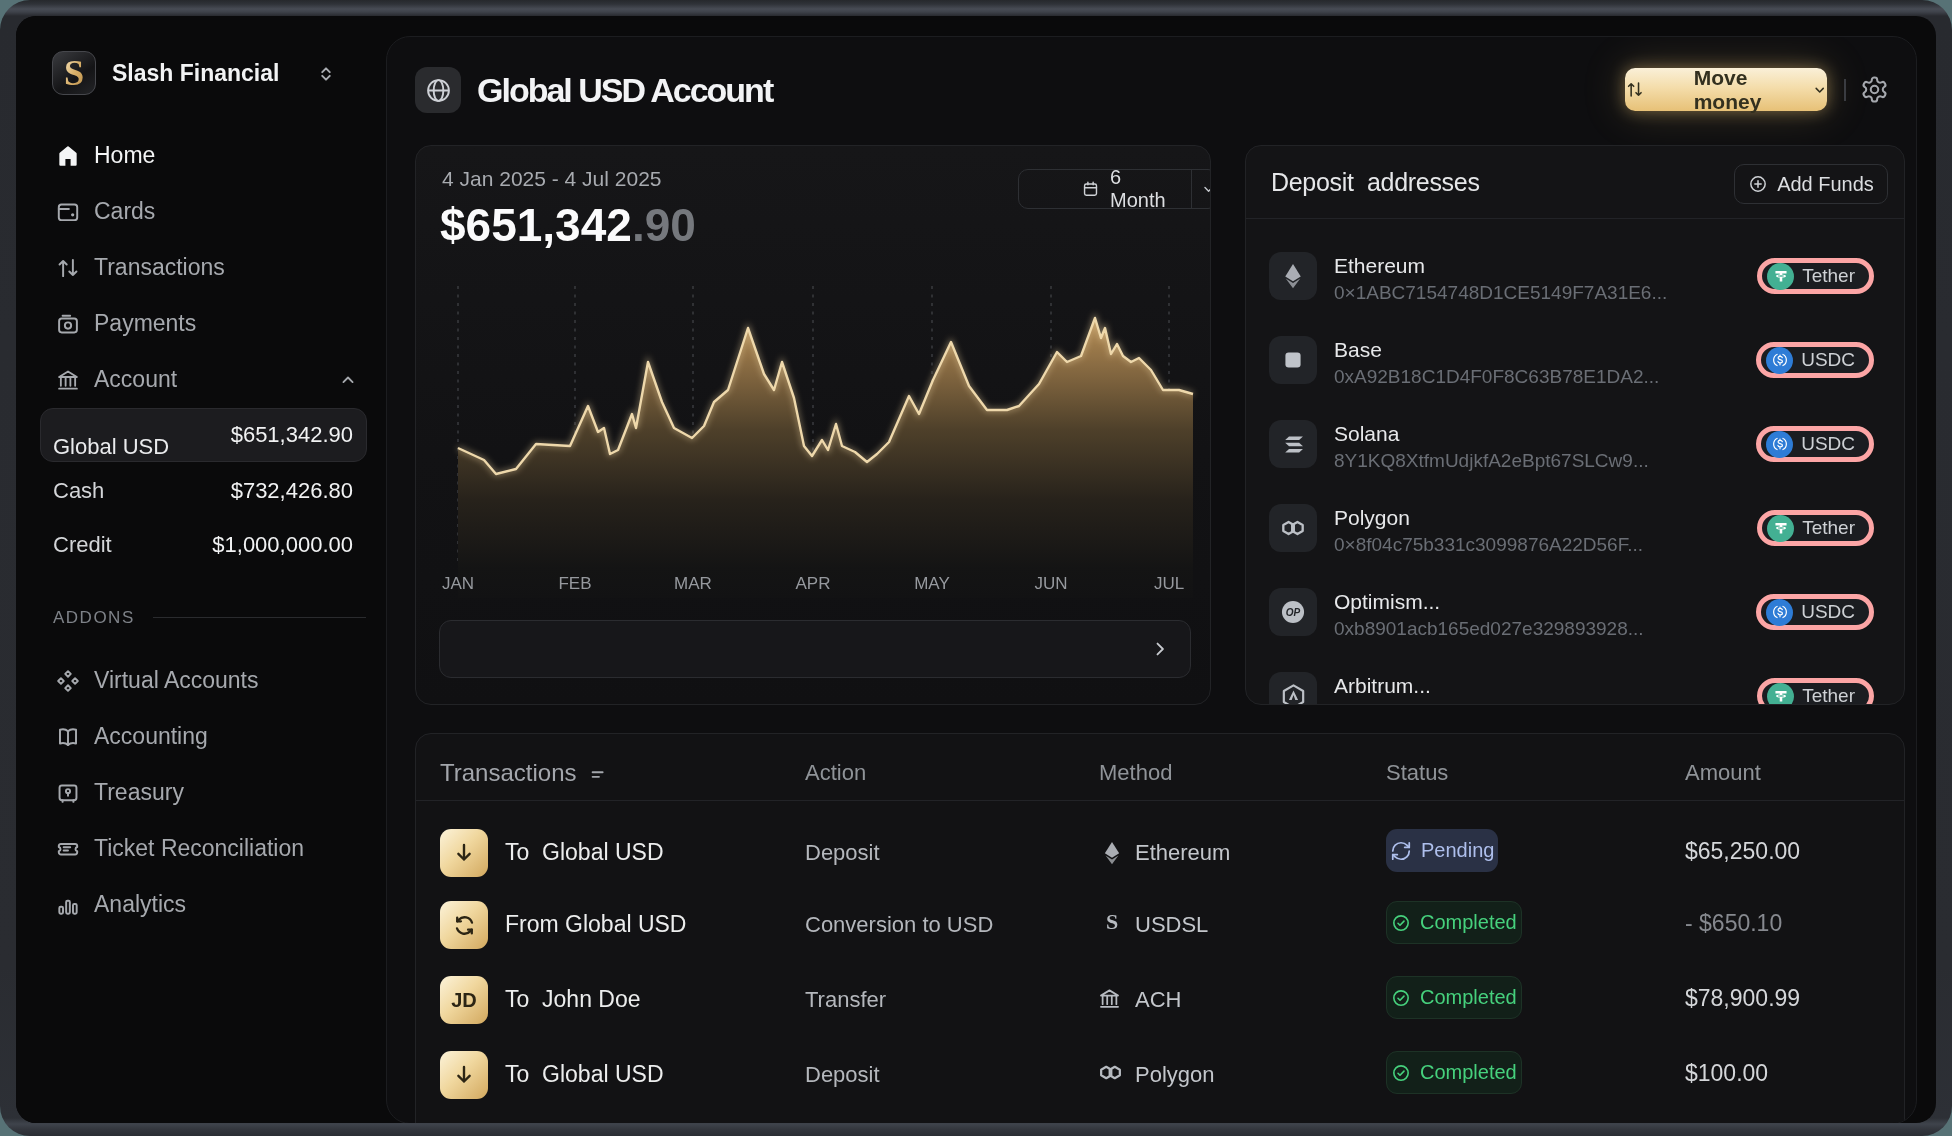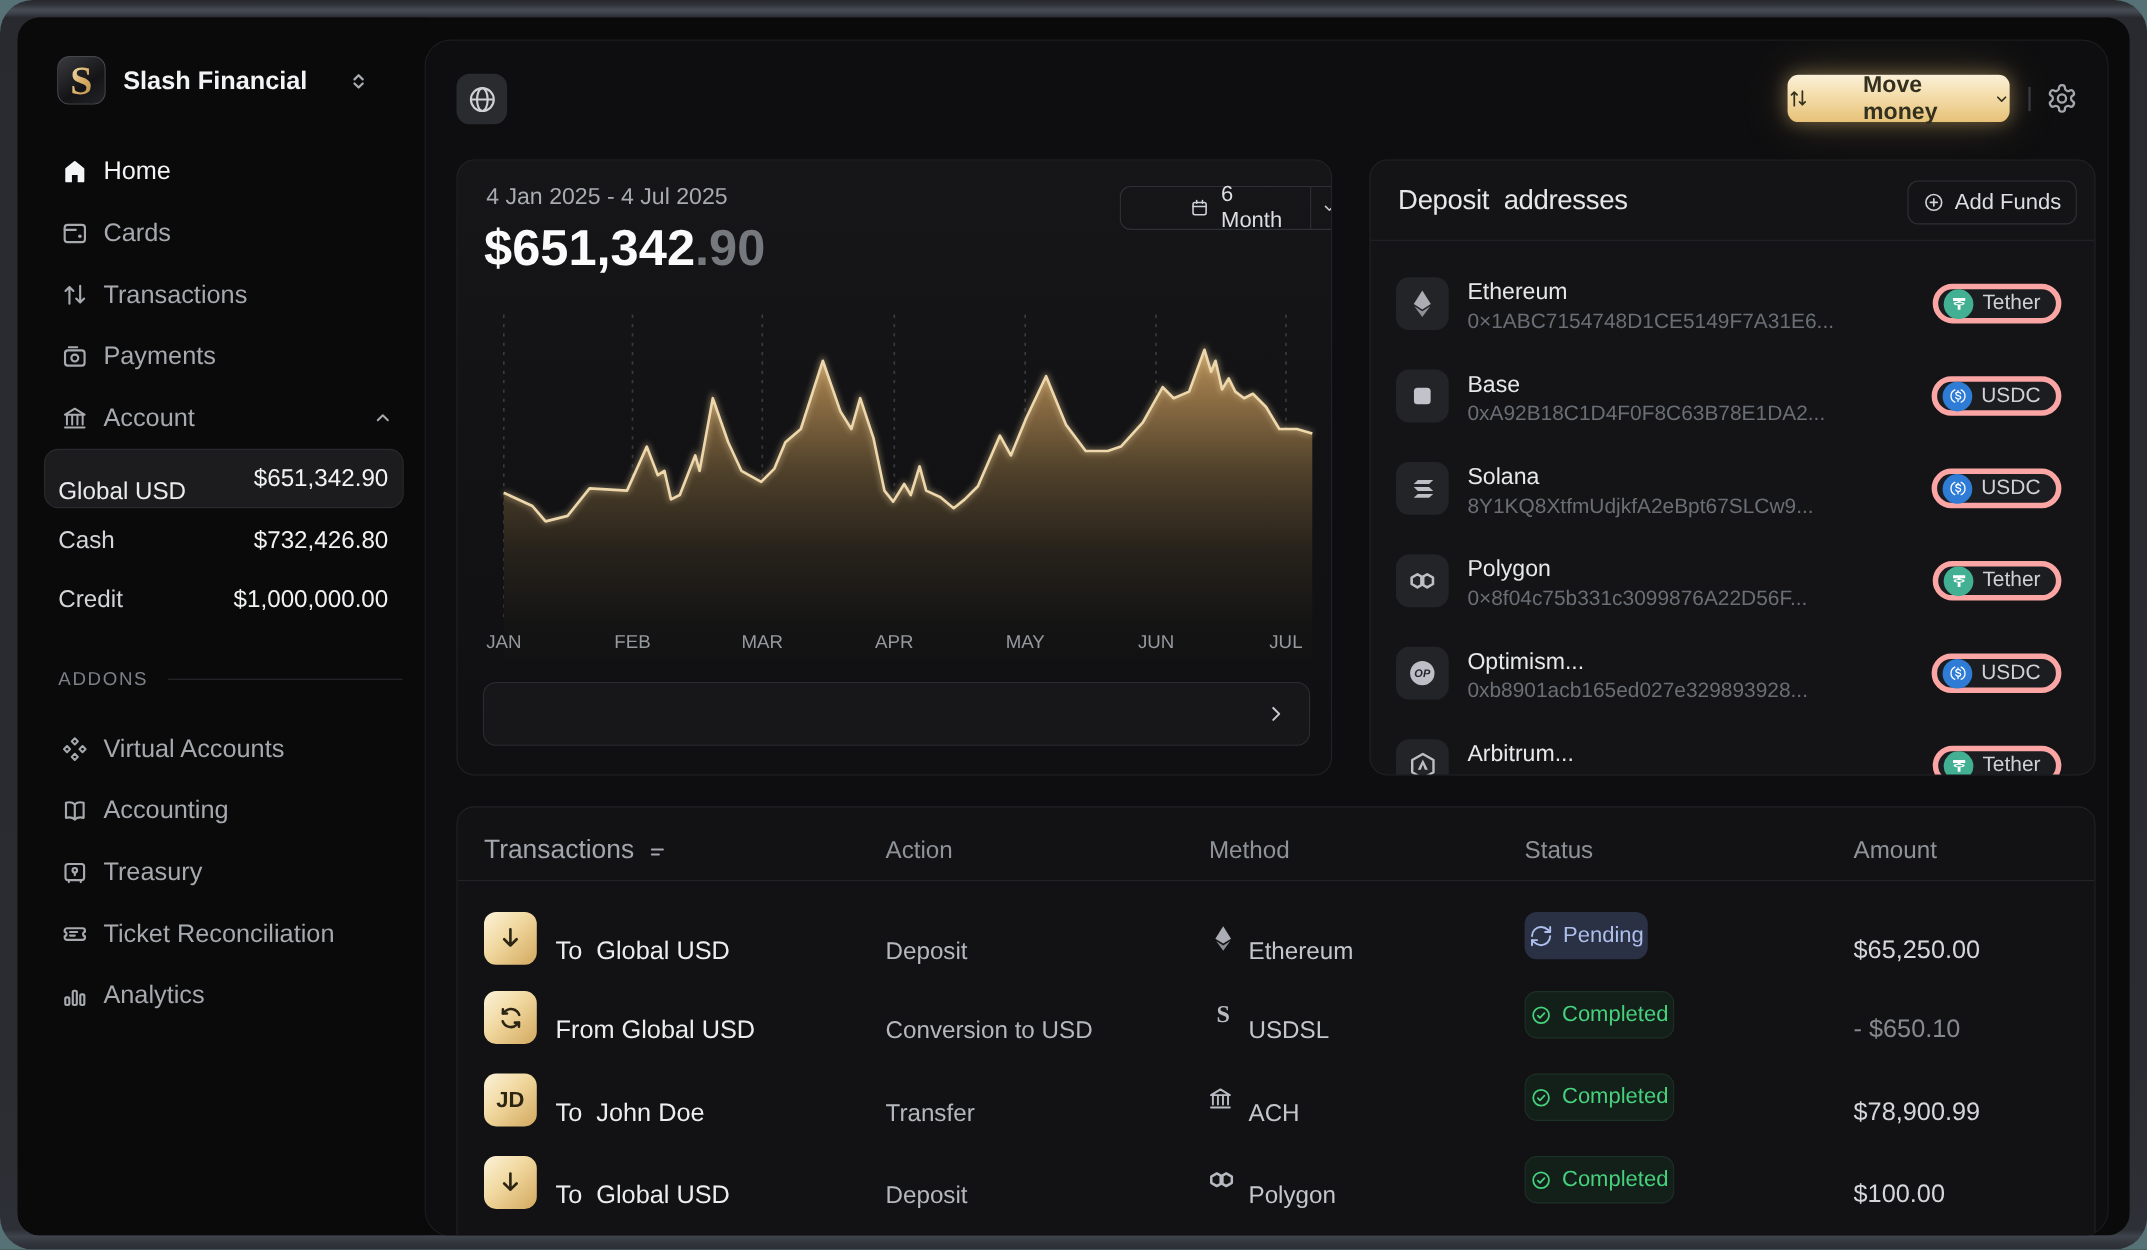--- a/index.html
+++ b/index.html
@@ -17,21 +17,21 @@
 
 #main { position:absolute; left:370px; top:20px; width:1531px; height:1088px; border-radius:24px; background:#0e0e10; border:1px solid #1c1d20; overflow:hidden; }
 .card { position:absolute; border-radius:16px; border:1px solid #222326; background:#131315; overflow:hidden; }
 .lbl { font-size:17px; color:#96999e; transform:translateX(-50%); }
 .drow-name { font-size:21px; color:#e7e8ea; }
 .drow-addr { font-size:19px; color:#6a6e75; }
 .pill { position:absolute; height:36px; border-radius:18px; background:#1b1d21; border:5px solid #fca5a5; display:flex; align-items:center; gap:8px; padding:0 14px 0 5px; font-size:19px; color:#ced1d5; }
 .dico { position:absolute; width:48px; height:48px; border-radius:12px; background:#222428; display:flex; align-items:center; justify-content:center; }
 .gico { position:absolute; left:24px; width:48px; height:48px; border-radius:11px; background:linear-gradient(135deg,#fcf3da 0%,#f0d79e 45%,#d2a85e 100%); display:flex; align-items:center; justify-content:center; }
 .thead { position:absolute; font-size:22px; color:#8f9398; }
-.tcell { position:absolute; font-size:22px; color:#b4b7bc;margin-top:12px; }
+.tcell { position:absolute; font-size:22px; color:#b4b7bc; }
 .tet,.usd { width:27px; height:27px; border-radius:50%; display:flex; align-items:center; justify-content:center; flex:none; }
 .tet { background:#43b093; } .usd { background:#2e7cd6; }
 .badge { position:absolute; height:43px; border-radius:11px; display:flex; align-items:center; gap:9px; padding:0 4px; font-size:20px; }
 </style>
 </head>
 <body>
 <div id="frame">
 <div id="inner">
   <div id="sidebar">
 
@@ -148,20 +148,21 @@
   </div>
   <div id="main">
 
     <div class="abs" style="left:28px;top:30px;width:46px;height:46px;border-radius:12px;background:#2a2b2e;display:flex;align-items:center;justify-content:center;">
       <svg width="29" height="29" viewBox="0 0 24 24" fill="none" stroke="#ced1d6" stroke-width="1.6">
             <circle cx="12" cy="12" r="8.6"></circle>
             <ellipse cx="12" cy="12" rx="4" ry="8.6"></ellipse>
             <path d="M3.4 12h17.2"></path>
           </svg>
     </div>
+    <div class="abs" style="left:90px;top:34px;font-size:34px;font-weight:600;letter-spacing:-2px;color:#f2f3f5;">Global USD Account</div>
     <div class="abs" style="left:1238px;top:31px;width:202px;height:43px;border-radius:10px;background:linear-gradient(180deg,#faf0d8 0%,#f4ddab 45%,#e7c177 100%);box-shadow:0 0 16px rgba(229,190,115,0.45), 0 0 44px rgba(229,190,115,0.22);display:flex;align-items:center;justify-content:center;gap:9px;">
       <svg width="23" height="23" viewBox="0 0 24 24" fill="none" stroke="#33301f" stroke-width="1.9" stroke-linecap="round" stroke-linejoin="round">
             <path d="M7.5 20v-15M7.5 5 4.4 8.1M7.5 5l3.1 3.1"></path>
             <path d="M16.5 4v15M16.5 19l-3.1-3.1M16.5 19l3.1-3.1"></path>
           </svg>
       <span style="font-size:21px;font-weight:600;color:#33301f;margin-left:40px;">Move money</span>
       <svg width="18" height="18" viewBox="0 0 24 24" fill="none" stroke="#33301f" stroke-width="2.4" stroke-linecap="round" stroke-linejoin="round">
             <path d="M6.5 9.5 12 15l5.5-5.5"></path>
           </svg>
     </div>

